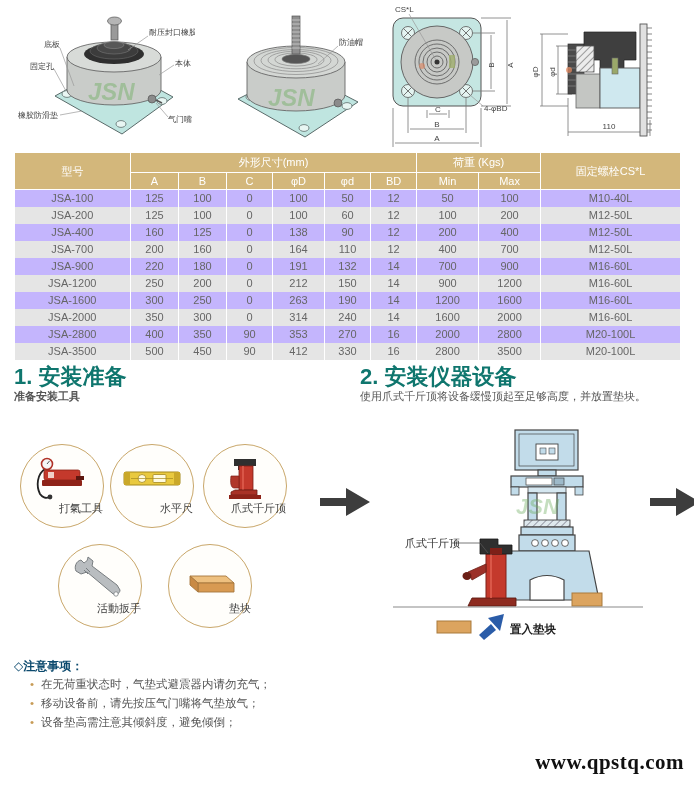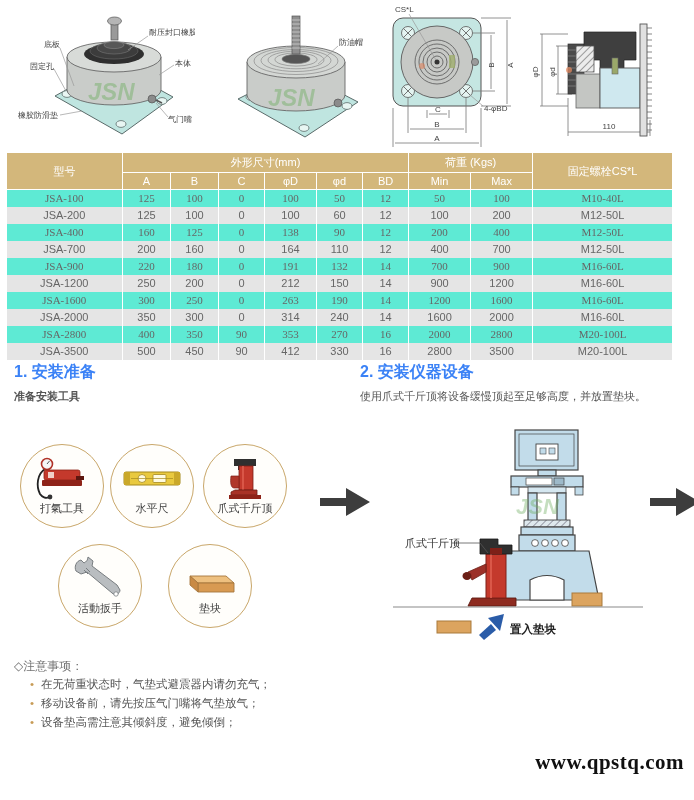--- a/index.html
+++ b/index.html
@@ -10,57 +10,57 @@
   .diagram { position:absolute; top:2px; }
   #diag1 { left:10px; }
   #diag2 { left:198px; }
   #diag3 { left:385px; }
   #diag4 { left:528px; }
   .dlabel { font-size:8px; fill:#444; }
   .dim { stroke:#777; stroke-width:0.8; }
   .leader { stroke:#999; stroke-width:0.7; fill:none; }
 
   
-  .spec-table { position:absolute; left:6px; top:152px; width:666px;
+  .spec-table { position:absolute; left:14px; top:152px; width:666px;
                 border-collapse:collapse; table-layout:fixed; }
   .spec-table th { background:#d3b77b; color:#ffffff; font-weight:normal;
                    font-size:11px; border:1px solid #ffffff; padding:2px 0; height:17px; }
   .spec-table td { font-size:11px; color:#666; text-align:center;
                    padding:1px 0; height:17px; border-right:1px solid #ffffff; }
-  .spec-table tr.base td { background:#5eead4;font-family:Liberation Serif, serif; }
+  .spec-table tr.base td { background:#c4b5fd; }
   .spec-table tr.alt  td { background:#e5e5e5; }
 
   
-  .h2 { position:absolute; font-size:16px; font-weight:bold; color:#3b82f6; }
+  .h2 { position:absolute; font-size:22px; font-weight:bold; color:#0f766e; }
   #h2-1 { left:14px;  top:362px; }
   #h2-2 { left:360px; top:362px; }
   .subtext { position:absolute; font-size:11px; color:#555; }
   #sub-1 { left:14px;  top:389px;font-weight:bold; }
   #sub-2 { left:360px; top:389px; }
 
   
   .tool-circle { position:absolute; width:84px; height:84px; border:1.5px solid #c9a76a;
-                 border-radius:50%; background:#fffefb; text-align:center; }
+                 border-radius:50%; background:#fffefb; text-align:right; }
   #tool-1 { left:20px;  top:444px; }
   #tool-2 { left:110px; top:444px; }
   #tool-3 { left:203px; top:444px; }
   #tool-4 { left:58px;  top:544px; }
   #tool-5 { left:168px; top:544px; }
   .tool-circle svg { display:block; margin:11px auto 0 auto; }
   .tool-label { font-size:11px; color:#3d3d3d; margin-top:-1px; }
 
   .flow-arrow { position:absolute; }
   #arrow-1 { left:320px; top:483px; }
   #arrow-2 { left:650px; top:483px; }
 
   #machine { position:absolute; left:388px; top:402px; }
 
   
   .notes-title { position:absolute; left:14px; top:658px; font-size:12px;
-                 font-weight:normal; color:#737373; }
+                 font-weight:bold; color:#0c4a6e; }
   .notes-list { position:absolute; left:30px; top:675px; list-style:none; width:470px; }
   .notes-list li { font-size:11.5px; color:#555; line-height:19px; white-space:nowrap; }
   .notes-list li::before { content:"\2022"; color:#c79b56; margin-right:7px; }
 
   .website { position:absolute; right:10px; top:750px;
              font-family:"Liberation Serif","DejaVu Serif",serif;
              font-size:21px; font-weight:bold; color:#101010; letter-spacing:0.5px; }
 </style>
 </head>
 <body>

